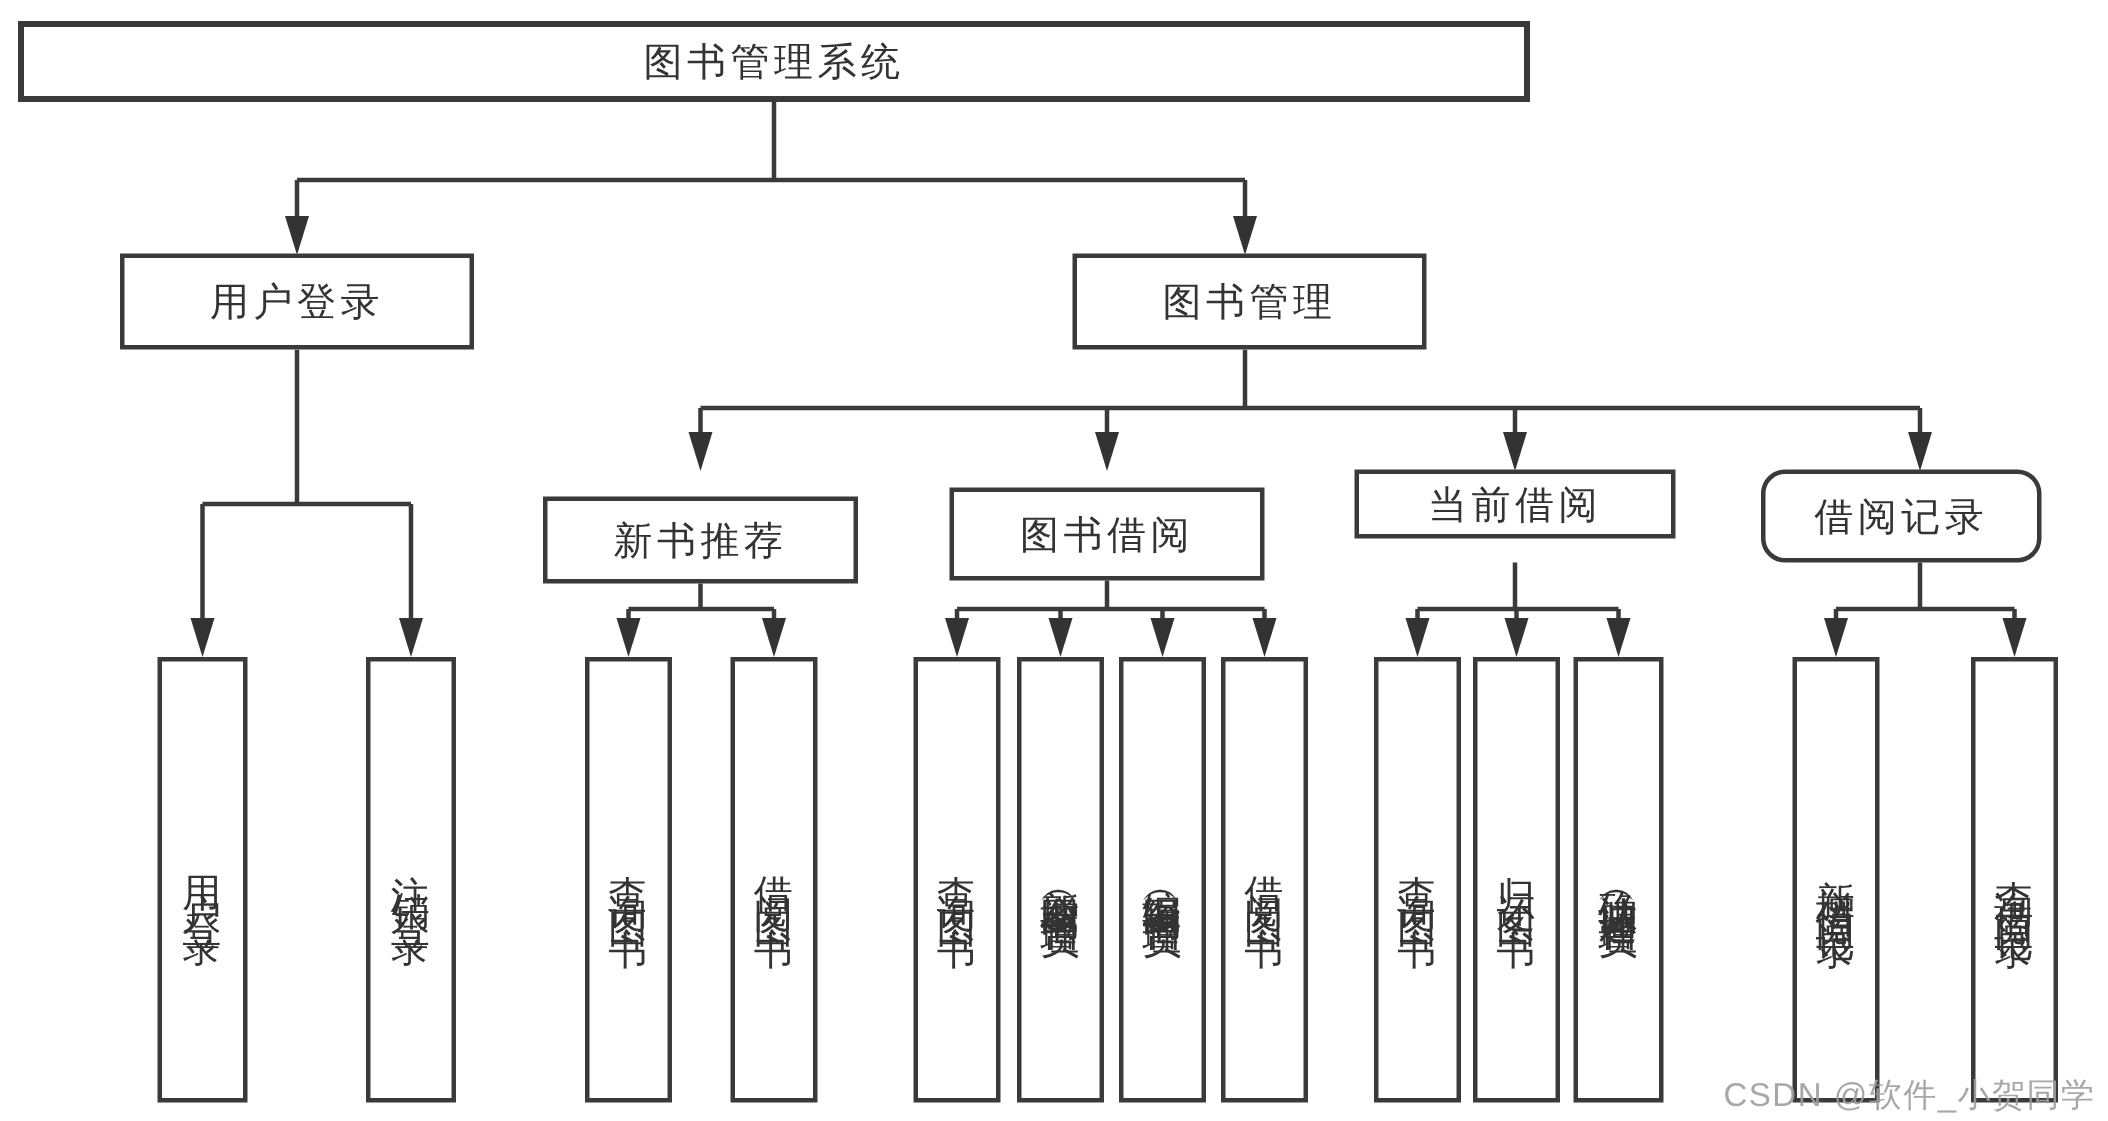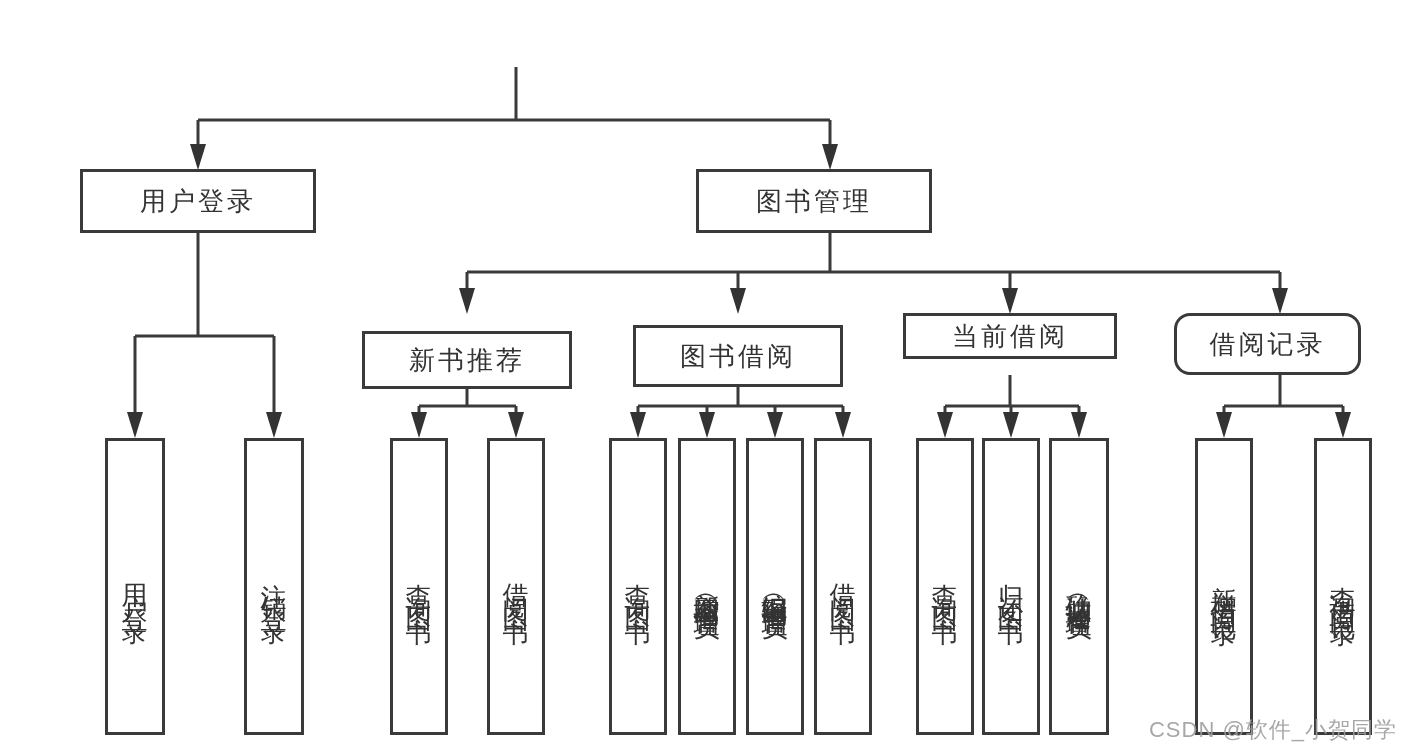--- a/index.html
+++ b/index.html
@@ -28,21 +28,21 @@
     color: #333333;
     font-size: 26px;
     letter-spacing: 3px;
     white-space: nowrap;
   }
   .node.root { border-width: 4px; }
 
   
   .n-root { left: 12px;  top: 14px;  width: 1008px; height: 54px; }
   .n-l2a  { left: 80px;  top: 169px; width: 236px;  height: 64px; }
-  .n-l2b  { left: 696px; top: 169px; width: 236px;  height: 64px; }
+  .n-l2b  { left: 715px; top: 169px; width: 236px;  height: 64px; }
   .n-l3a  { left: 362px; top: 331px; width: 210px;  height: 58px; }
   .n-l3b  { left: 633px; top: 313px; width: 210px;  height: 62px; margin-top: 12px; }
   .n-l3c  { left: 903px; top: 313px; width: 214px;  height: 46px; }
   .n-l3d  { left: 1174px;top: 313px; width: 187px;  height: 62px; border-radius: 16px; }
 
   
   .vnode {
     position: absolute;
     box-sizing: border-box;
     border: 3px solid #3a3a3a;
@@ -121,20 +121,23 @@
       <polygon points="767,412 783,412 775,438"></polygon>
       <polygon points="835,412 851,412 843,438"></polygon>
       <polygon points="937,412 953,412 945,438"></polygon>
       <polygon points="1003,412 1019,412 1011,438"></polygon>
       <polygon points="1071,412 1087,412 1079,438"></polygon>
       <polygon points="1216,412 1232,412 1224,438"></polygon>
       <polygon points="1335,412 1351,412 1343,438"></polygon>
     </g>
   </svg>
 
+  <div class="node root n-root">
+    <span>图书管理系统</span>
+  </div>
 
   <div class="node n-l2a">
     <span>用户登录</span>
   </div>
   <div class="node n-l2b">
     <span>图书管理</span>
   </div>
 
   <div class="node n-l3a">
     <span>新书推荐</span>

